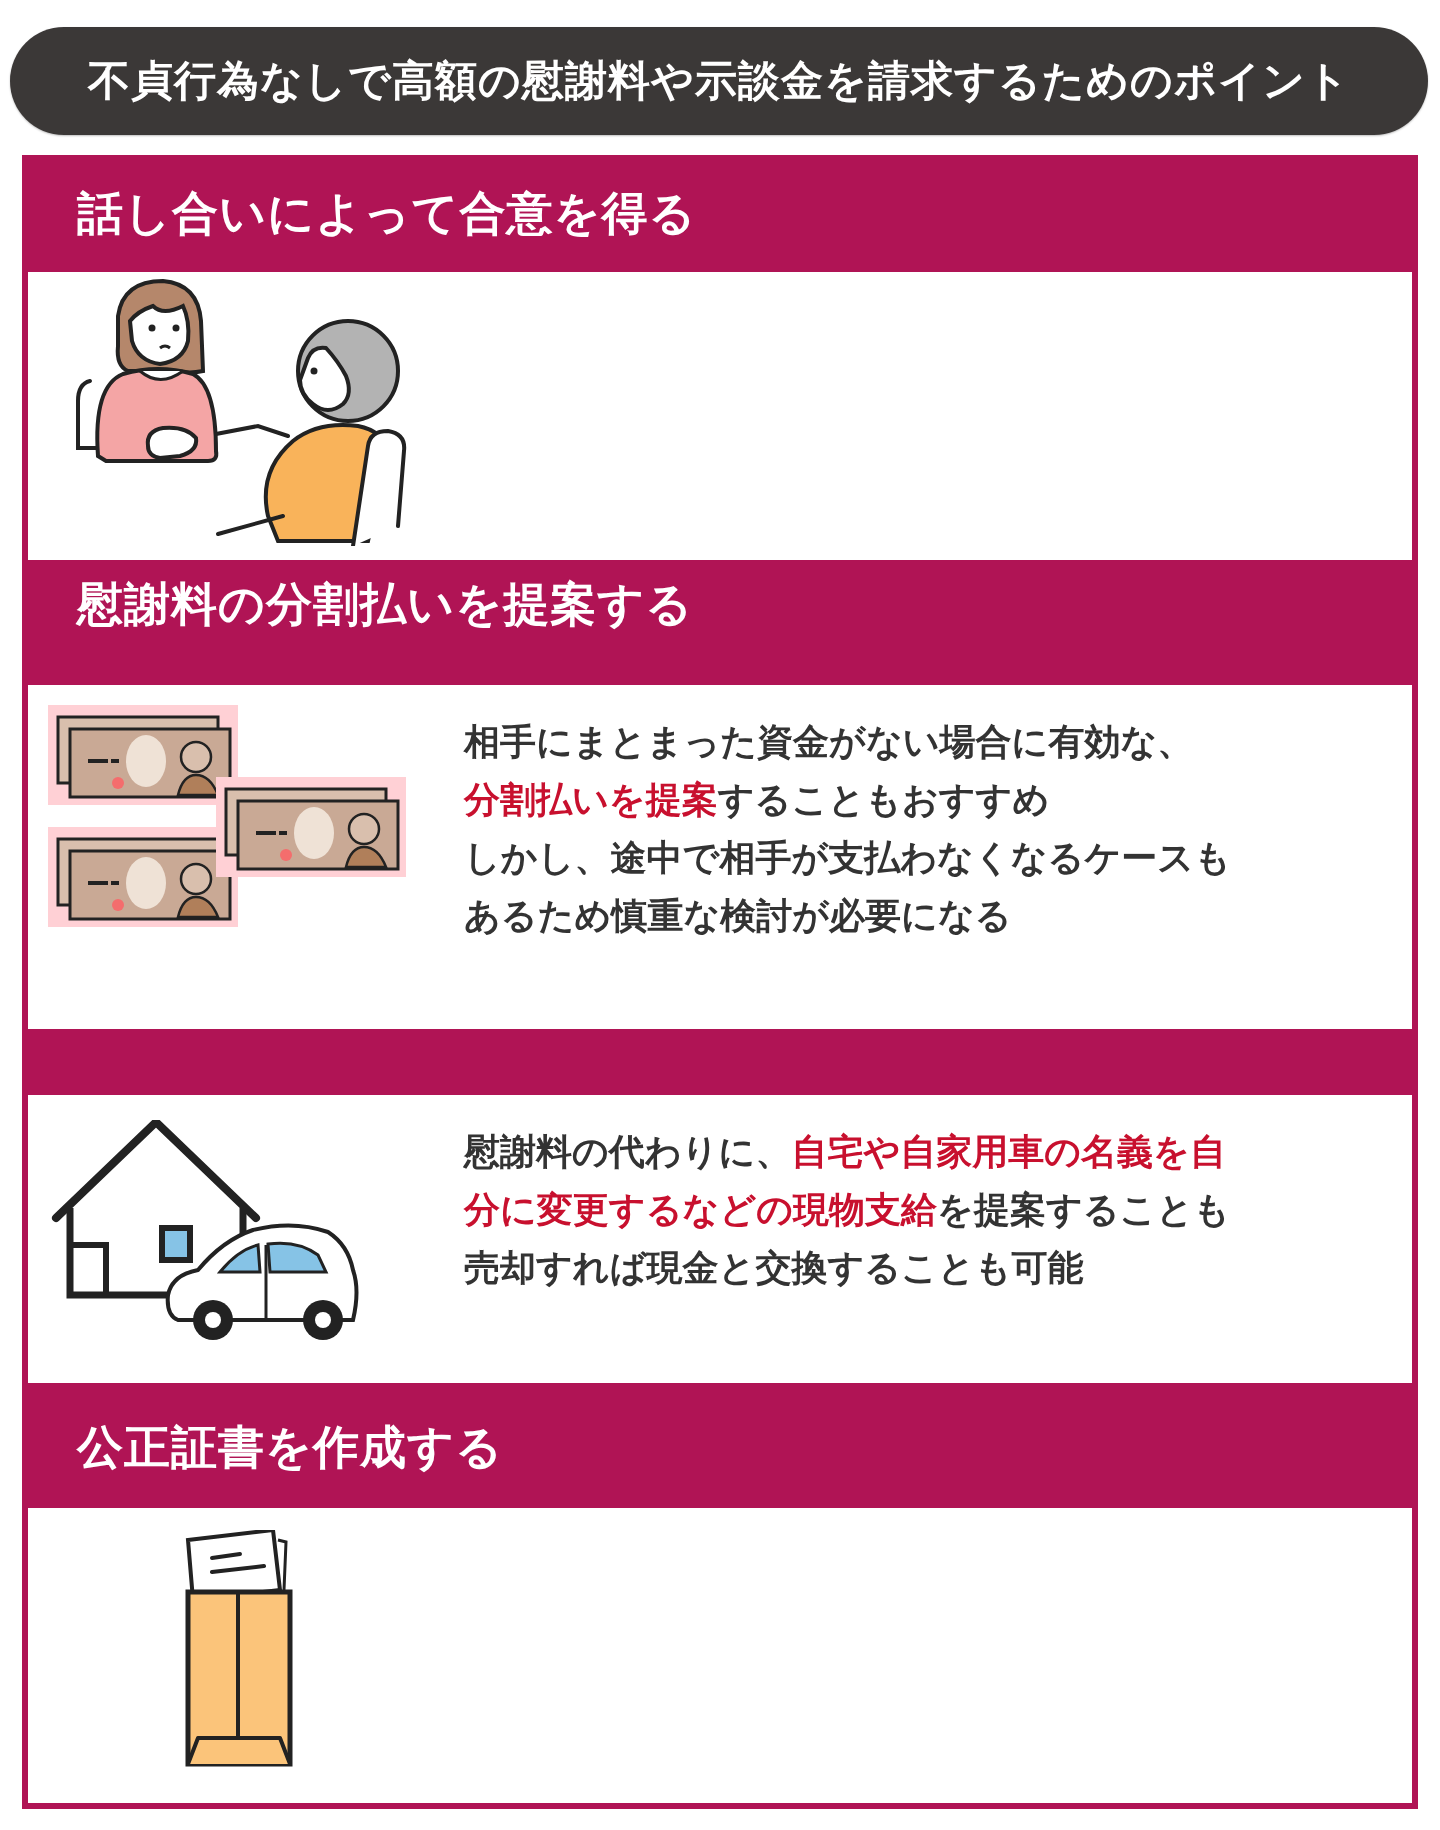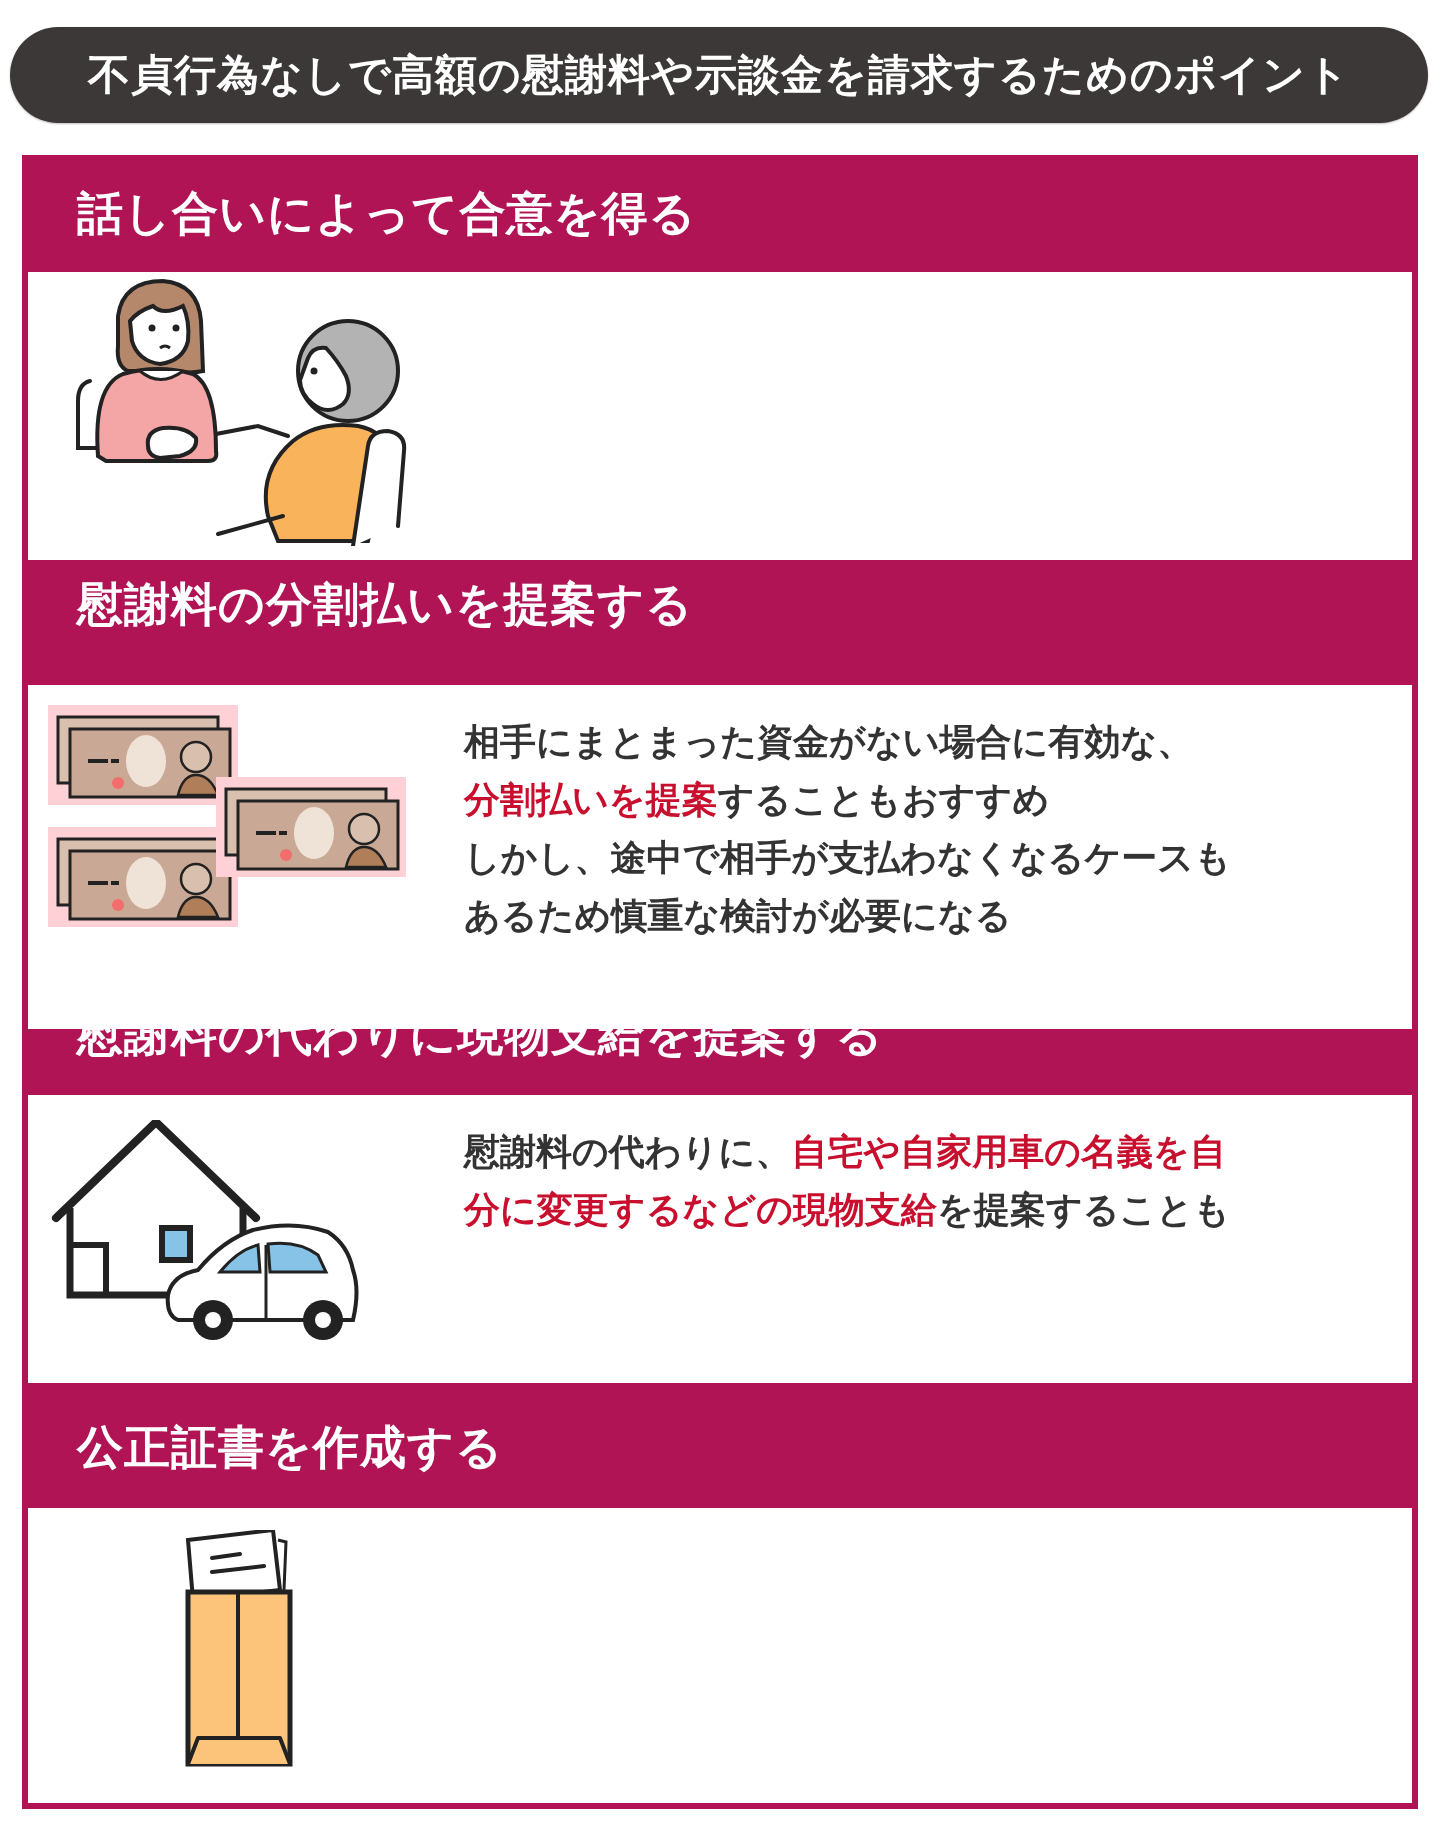--- a/index.html
+++ b/index.html
@@ -1,21 +1,21 @@
 <!DOCTYPE html>
 <html><head>
 <meta charset="utf-8">
 <style>
   html, body { margin: 0; padding: 0; background: #ffffff; }
   body {
     width: 1440px; height: 1830px; position: relative; overflow: hidden;
     font-family: "DejaVu Sans", "Liberation Sans", sans-serif;
   }
   .title-pill {
-    position: absolute; left: 10px; top: 27px; width: 1418px; height: 96px;
+    position: absolute; left: 10px; top: 27px; width: 1418px; height: 108px;
     background: #3b3837; border-radius: 54px;
     display: flex; align-items: center; justify-content: center;
     box-shadow: 0 1px 2px rgba(0,0,0,0.25);
   }
   .title-pill span {
     color: #ffffff; font-size: 42px; font-weight: bold; letter-spacing: 1px;
     white-space: nowrap;
   }
   .frame {
     position: absolute; left: 22px; top: 155px; width: 1396px; height: 1654px;
@@ -105,43 +105,41 @@
       <use href="#note-stack" x="168" y="72"></use>
     </svg>
     <div class="body-text" style="top:28px;">
       <span class="line"><span>相手にまとまった資金がない場合に有効な、</span></span>
       <span class="line"><span class="hl">分割払いを提案</span><span>することもおすすめ</span></span>
       <span class="line"><span>しかし、途中で相手が支払わなくなるケースも</span></span>
       <span class="line"><span>あるため慎重な検討が必要になる</span></span>
     </div>
   </div>
 
-  <div class="section-header" style="top:820px; height:120px;">
-    <span>慰謝料の代わりに現物支給を提案する</span>
-  </div>
   <div class="section-body" style="top:940px; height:288px;">
     <svg class="illus" style="left:20px; top:25px;" width="360" height="240" viewBox="0 0 360 240">
 
       <path d="M8 98 L108 2 L208 98" fill="none" stroke="#222" stroke-width="8" stroke-linejoin="round" stroke-linecap="round"></path>
       <path d="M22 88 L22 175 L195 175 L195 88" fill="#fff" stroke="#222" stroke-width="7"></path>
       <path d="M22 125 L58 125 L58 175" fill="none" stroke="#222" stroke-width="6"></path>
       <rect x="114" y="108" width="28" height="32" fill="#86c3e6" stroke="#222" stroke-width="6"></rect>
 
       <path d="M130 200 Q118 195 120 175 Q124 155 150 150 Q175 120 205 110 Q245 100 280 112 Q300 125 305 150 Q312 170 305 200 Z" fill="#fff" stroke="#222" stroke-width="4"></path>
       <path d="M172 152 Q190 130 210 125 L212 152 Z" fill="#86c3e6" stroke="#222" stroke-width="3"></path>
       <path d="M220 124 Q250 120 270 135 L278 152 L222 152 Z" fill="#86c3e6" stroke="#222" stroke-width="3"></path>
       <line x1="218" y1="125" x2="218" y2="200" stroke="#222" stroke-width="3"></line>
       <circle cx="165" cy="200" r="20" fill="#222"></circle>
       <circle cx="165" cy="200" r="8" fill="#fff"></circle>
       <circle cx="275" cy="200" r="20" fill="#222"></circle>
       <circle cx="275" cy="200" r="8" fill="#fff"></circle>
     </svg>
     <div class="body-text" style="top:28px;">
       <span class="line"><span>慰謝料の代わりに、</span><span class="hl">自宅や自家用車の名義を自</span></span>
       <span class="line"><span class="hl">分に変更するなどの現物支給</span><span>を提案することも</span></span>
+      <span class="line"><span>売却すれば現金と交換することも可能</span></span>
     </div>
   </div>
 
   <div class="section-header" style="top:1233px; height:120px;">
     <span>公正証書を作成する</span>
   </div>
   <div class="section-body" style="top:1353px; height:295px;">
     <svg class="illus" style="left:150px; top:22px;" width="160" height="240" viewBox="0 0 160 240">
       <path d="M10 10 L95 0 L102 60 L15 70 Z" fill="#fff" stroke="#222" stroke-width="4"></path>
       <path d="M100 10 L108 12 L106 60" fill="#fff" stroke="#222" stroke-width="3"></path>

